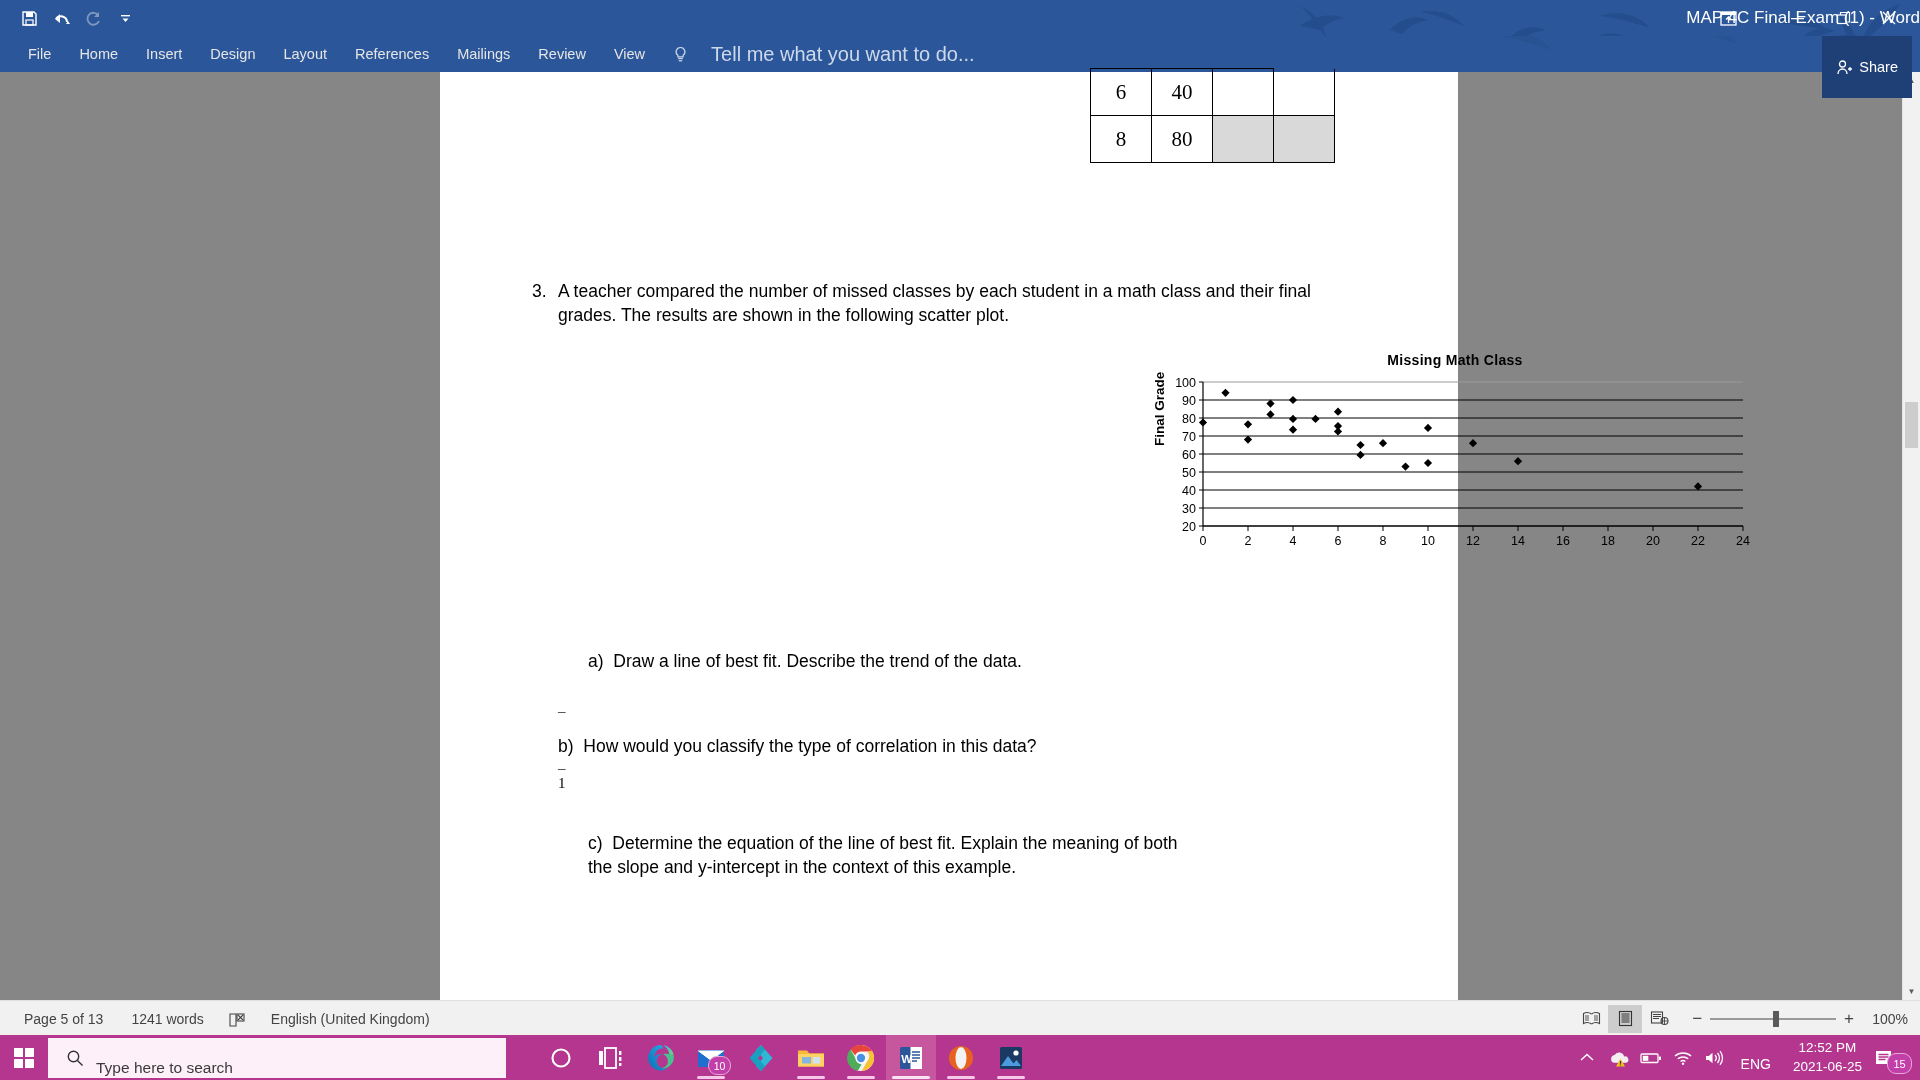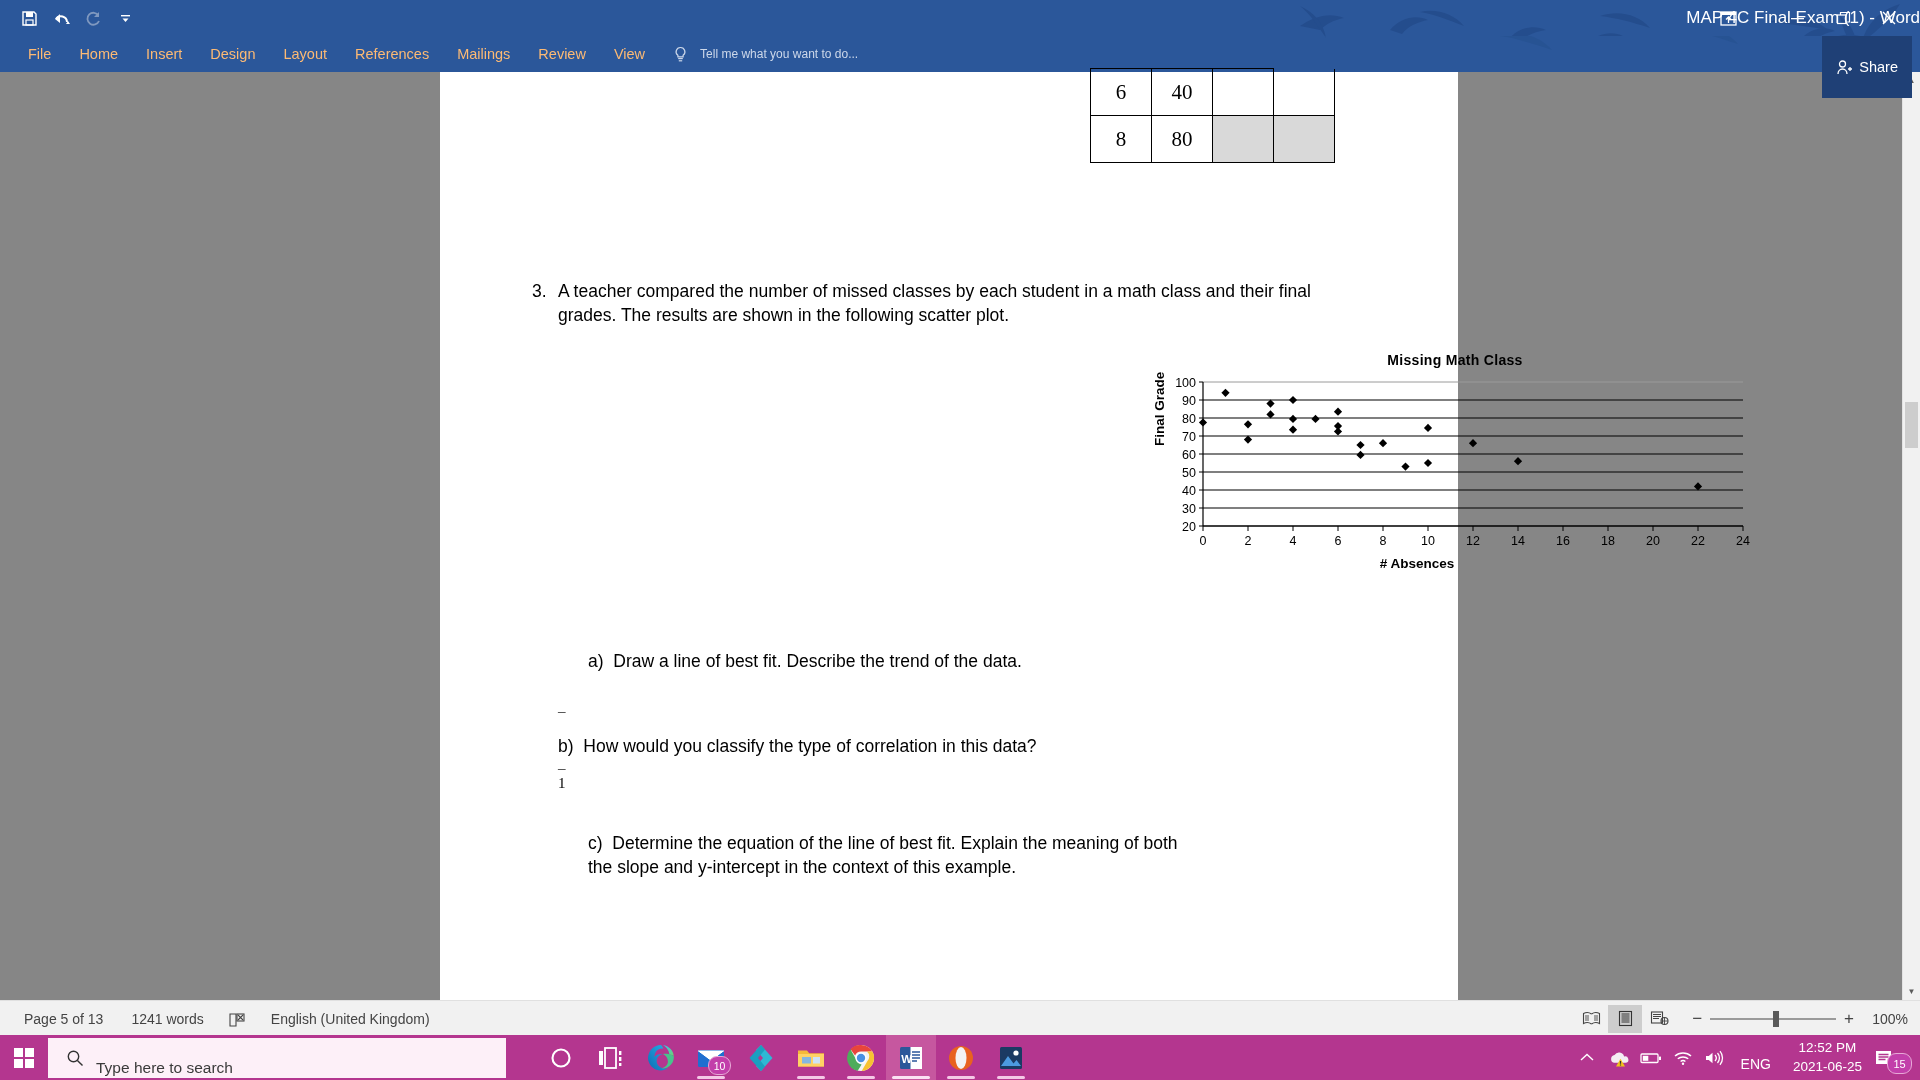--- a/index.html
+++ b/index.html
@@ -28,22 +28,22 @@
   .win-btn{ width:46px; height:32px; display:flex; align-items:center; justify-content:center; color:#fff;}
   .rdo-btn{ width:40px; height:32px; display:flex; align-items:center; justify-content:center; color:#fff; margin-right:26px;}
 
   
   .tabrow{
     position:absolute; left:0; top:36px; width:1920px; height:36px;
     background:#2b579a; overflow:hidden;
   }
   .tabrow-deco{ position:absolute; right:0; top:-36px; width:620px; height:72px; opacity:.55; }
   .tabs{ position:absolute; left:14px; top:0; height:36px; display:flex; align-items:center; z-index:2;}
-  .tab{ color:#fdba74; font-size:14.5px; padding:0 14px; height:36px; line-height:36px; white-space:nowrap;}
-  .tellme{ display:flex; align-items:center; gap:12px; color:#cdd8ea; font-size:12px;
+  .tab{ color:#e5e5e5; font-size:14.5px; padding:0 14px; height:36px; line-height:36px; white-space:nowrap;}
+  .tellme{ display:flex; align-items:center; gap:23px; color:#cdd8ea; font-size:20px;
            padding-left:14px; height:36px; }
   .share{
     position:absolute; right:8px; top:36px; height:30px; z-index:5;
     background:#1f4076; color:#fff; font-size:14.5px;
     display:flex; align-items:center; gap:6px; padding:16px 14px;
   }
 
   
   .workspace{
     position:absolute; left:0; top:72px; width:1920px; height:928px;
@@ -392,23 +392,20 @@
             <polygon points="205.5,62.9 209.6,67 205.5,71.1 201.4,67" fill="#000000"></polygon>
             <polygon points="205.5,72.8 209.6,76.89999999999999 205.5,80.99999999999999 201.4,76.89999999999999" fill="#000000"></polygon>
             <polygon points="228,61.1 232.1,65.2 228,69.3 223.9,65.2" fill="#000000"></polygon>
             <polygon points="250.5,84.5 254.6,88.6 250.5,92.69999999999999 246.4,88.6" fill="#000000"></polygon>
             <polygon points="273,45.79999999999999 277.1,49.89999999999999 273,53.99999999999999 268.9,49.89999999999999" fill="#000000"></polygon>
             <polygon points="273,80.9 277.1,85 273,89.1 268.9,85" fill="#000000"></polygon>
             <polygon points="318,61.1 322.1,65.2 318,69.3 313.9,65.2" fill="#000000"></polygon>
             <polygon points="363,79.10000000000001 367.1,83.2 363,87.3 358.9,83.2" fill="#000000"></polygon>
             <polygon points="543,104.30000000000001 547.1,108.4 543,112.5 538.9,108.4" fill="#000000"></polygon>
           </svg>
-        <div class="xlabel">
-          <span class="xlabel-inner"># Absences</span>
-        </div>
       </div>
     </div>
 
     <div class="tick-mark tick-b">¯</div>
     <div class="qtext qa">
       <span>a)</span>&nbsp;
       <span>Draw a line of best fit. Describe the trend of the data.</span>
     </div>
     <div class="qtext qb">
       <span>b)</span>&nbsp;

